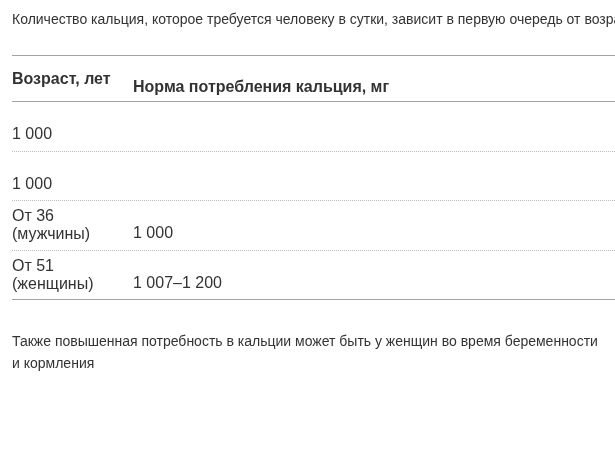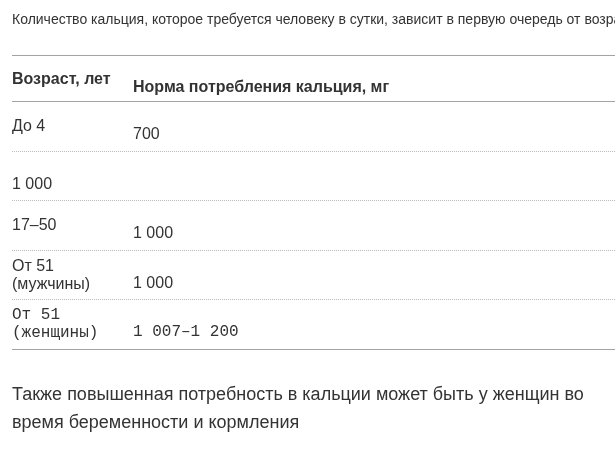--- a/index.html
+++ b/index.html
@@ -33,64 +33,58 @@
     border-bottom: 1px dotted #bcbcbc;
   }
   .t-row.header {
     height: 45px;
     font-weight: 700;
     border-top: 1px solid #a3a3a3;
     border-bottom: 1px solid #a3a3a3;
   }
   .t-row.last {
     border-bottom: 1px solid #a3a3a3;
-    font-family: Liberation Mono, monospace;
   }
   .col-age {
     width: 121px;
     flex: 0 0 121px;
   }
   .col-norm {
     flex: 1 1 auto;
     margin-top: 16px;
   }
   .outro {
     margin: 30px 15px 0 12px;
-    font-size: 18px;
-    line-height: 28px;
+    font-size: 14px;
+    line-height: 22px;
   }
 </style>
 </head>
 <body>
 
 <p class="intro">Количество кальция, которое требуется человеку в сутки, зависит в первую очередь от возраста.</p>
 
 <div class="calc-table">
   <div class="t-row header">
     <div class="col-age">Возраст, лет</div>
     <div class="col-norm">Норма потребления кальция, мг</div>
   </div>
   <div id="table-body">
-  <div class="t-row">
-    <div class="col-age">До 4</div>
-    <div class="col-norm">700</div>
-  </div>
 
   <div class="t-row">
     <div class="col-norm">1 000</div>
   </div>
 
 
   <div class="t-row">
-    <div class="col-age">17–50</div>
     <div class="col-norm">1 000</div>
   </div>
 
   <div class="t-row">
-    <div class="col-age">От 51 (мужчины)</div>
+    <div class="col-age">От 36 (мужчины)</div>
     <div class="col-norm">1 000</div>
   </div>
 
   <div class="t-row last">
     <div class="col-age">От 51 (женщины)</div>
     <div class="col-norm">1 007–1 200</div>
   </div>
 </div>
 </div>
 

